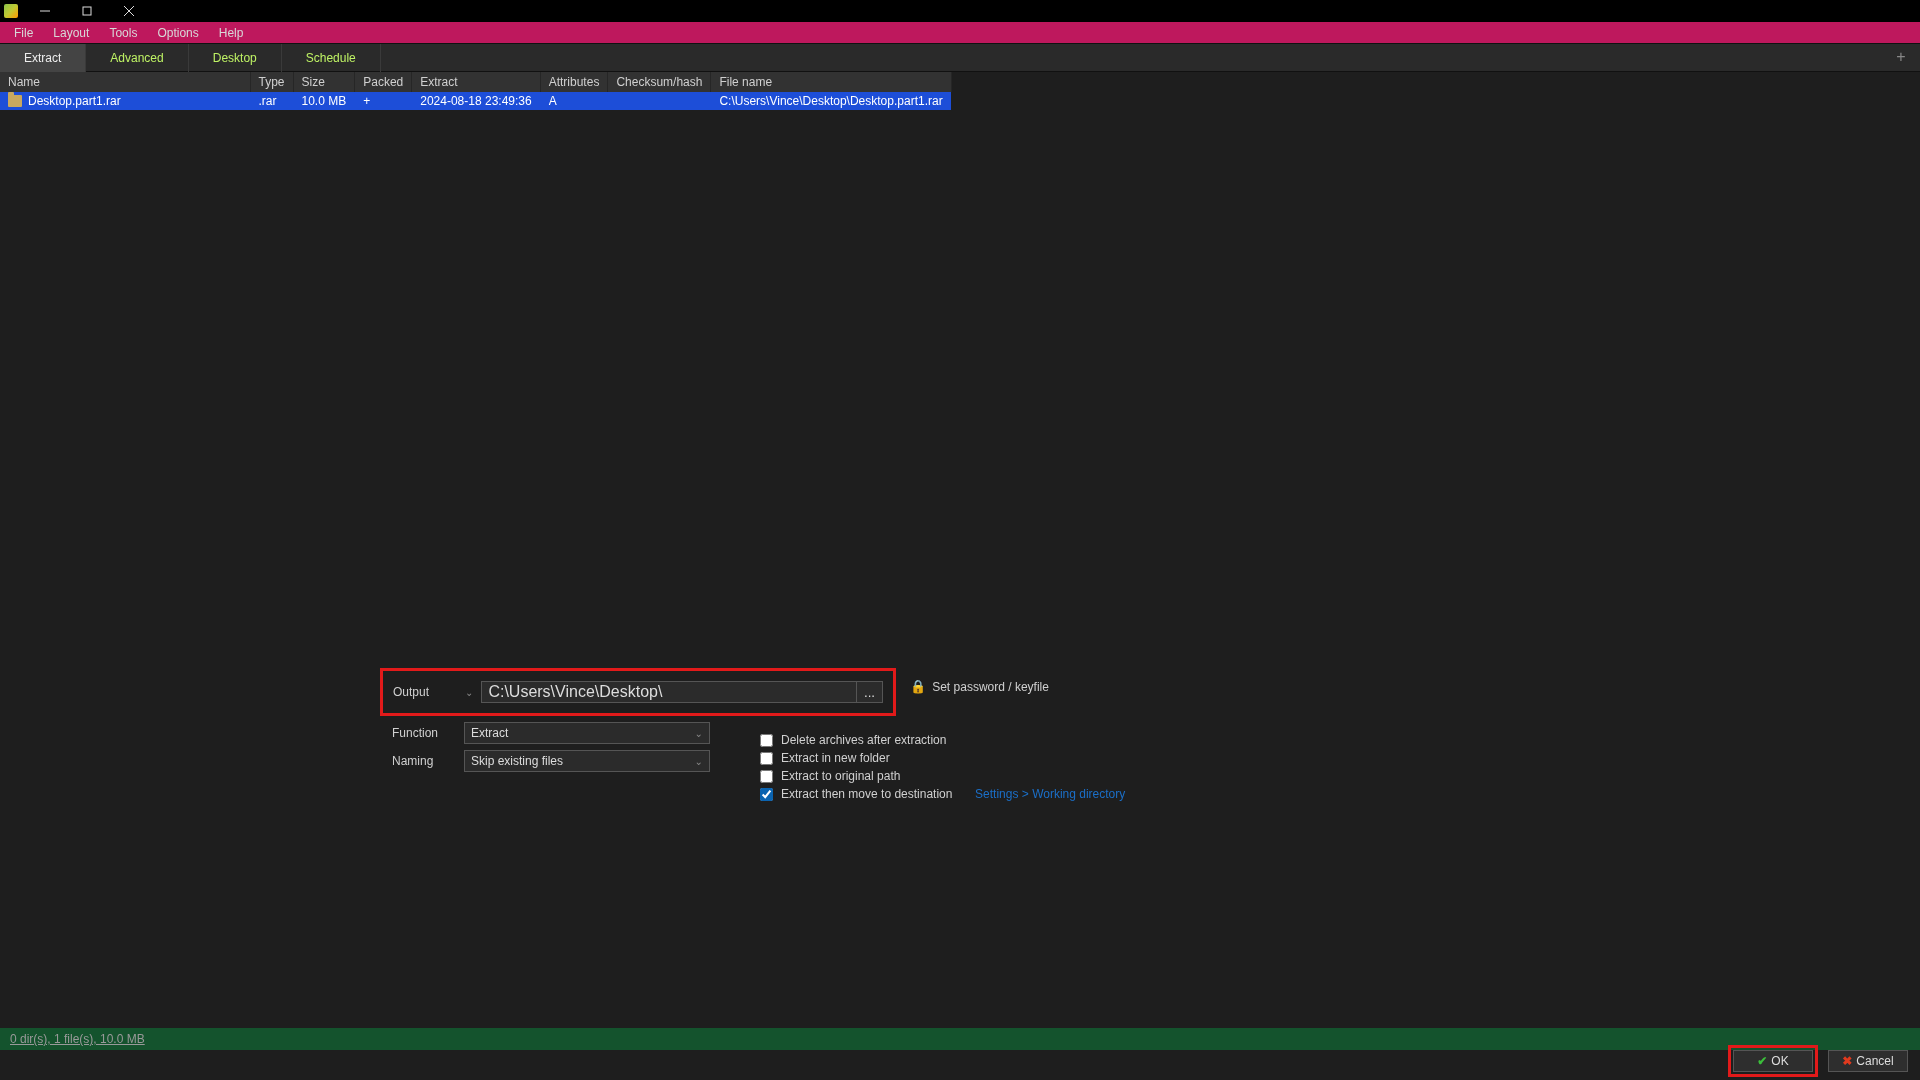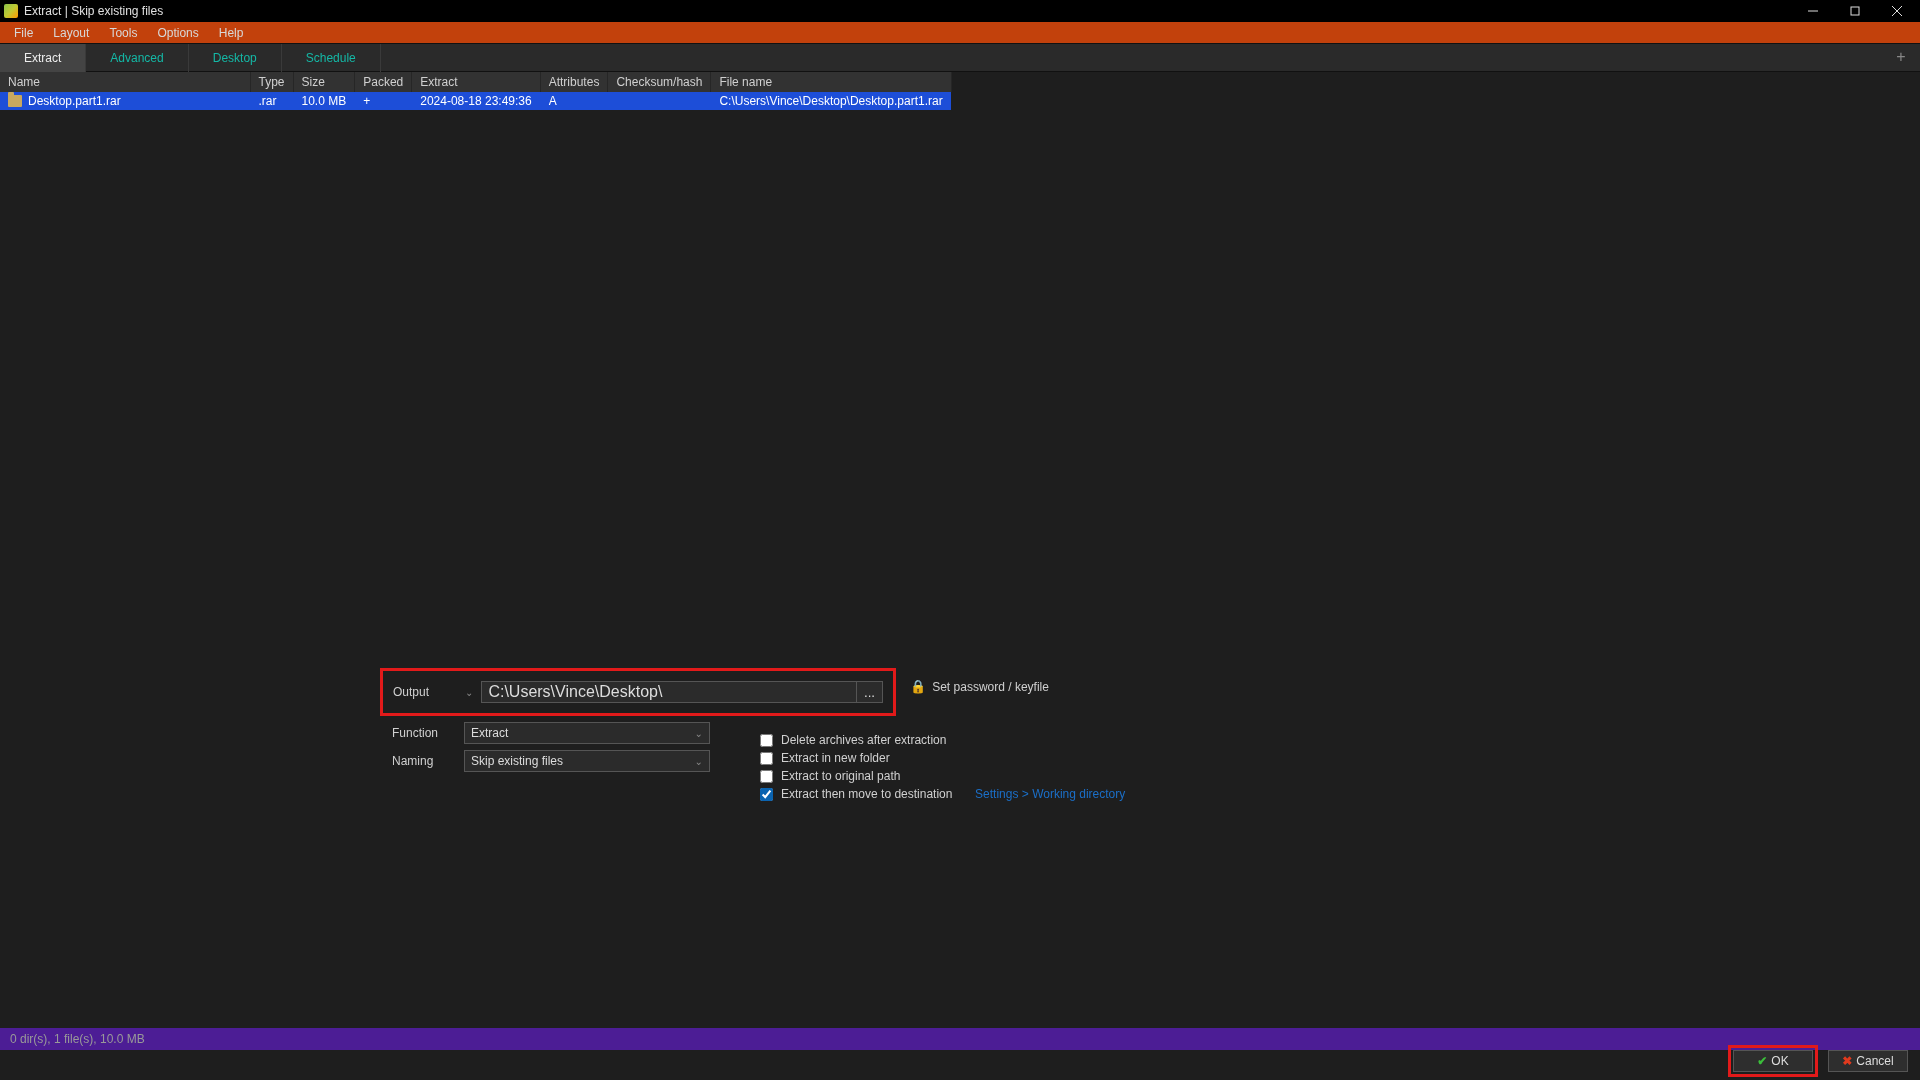--- a/index.html
+++ b/index.html
@@ -32,21 +32,21 @@
   .win-btn {
     width: 42px; height: 22px;
     display: flex; align-items: center; justify-content: center;
     color: #ddd; cursor: pointer;
   }
   .win-btn svg { stroke: #ddd; stroke-width: 1; fill: none; }
 
   
   .menubar {
     height: 22px;
-    background: #c2410c;
+    background: #be185d;
     border-bottom: 1px solid #111;
     display: flex; align-items: center;
     padding: 0 4px;
   }
   .menubar span {
     padding: 3px 10px;
     color: #d8d8d8;
   }
 
   
@@ -54,21 +54,21 @@
     height: 28px;
     background: #2a2a2a;
     display: flex; align-items: center;
     position: relative;
     border-bottom: 1px solid #111;
   }
   .tab {
     padding: 0 24px;
     height: 28px;
     display: flex; align-items: center;
-    color: #14b8a6;
+    color: #bef264;
     cursor: pointer;
     border-right: 1px solid #3a3a3a;
   }
   .tab.active { background: #444; color: #eee; }
   .add-tab {
     position: absolute; right: 8px; top: 2px;
     width: 22px; height: 22px;
     display: flex; align-items: center; justify-content: center;
     color: #888; font-size: 16px; cursor: pointer;
   }
@@ -153,24 +153,25 @@
   .select-box .caret { color:#888; font-size:10px; }
 
   .chk-col { position:absolute; left:380px; top:67px; }
   .chk { display:flex; align-items:center; gap:8px; margin:4px 0; }
   .chk input { width:13px; height:13px; accent-color:#0a63b0; }
   .link { color:#1b6fc8; cursor:pointer; }
 
   
   .statusbar {
     height: 22px;
-    background: #4c1d95;
+    background: #14532d;
     display:flex; align-items:center;
     padding: 0 10px;
     color:#999;
+    text-decoration:underline;
   }
 
   
   .btn-row {
     height: 30px;
     display:flex; align-items:center; justify-content:flex-end;
     padding: 0 12px 8px 0;
     gap: 10px;
   }
   .btn {
@@ -181,21 +182,20 @@
   }
   .ok-wrap { border:3px solid #e21a1a; padding:2px; }
   .ok-mark { color:#3bbf3b; font-weight:bold; }
   .x-mark { color:#e03a1e; font-weight:bold; }
 </style>
 </head>
 <body>
 
 <div class="titlebar">
   <div class="app-icon"></div>
-  <div class="titlebar-title">Extract | Skip existing files</div>
   <div class="win-btn">
     <svg width="10" height="10">
         <line x1="0" y1="5" x2="10" y2="5"></line>
       </svg>
   </div>
   <div class="win-btn">
     <svg width="10" height="10">
         <rect x="1" y="1" width="8" height="8"></rect>
       </svg>
   </div>

